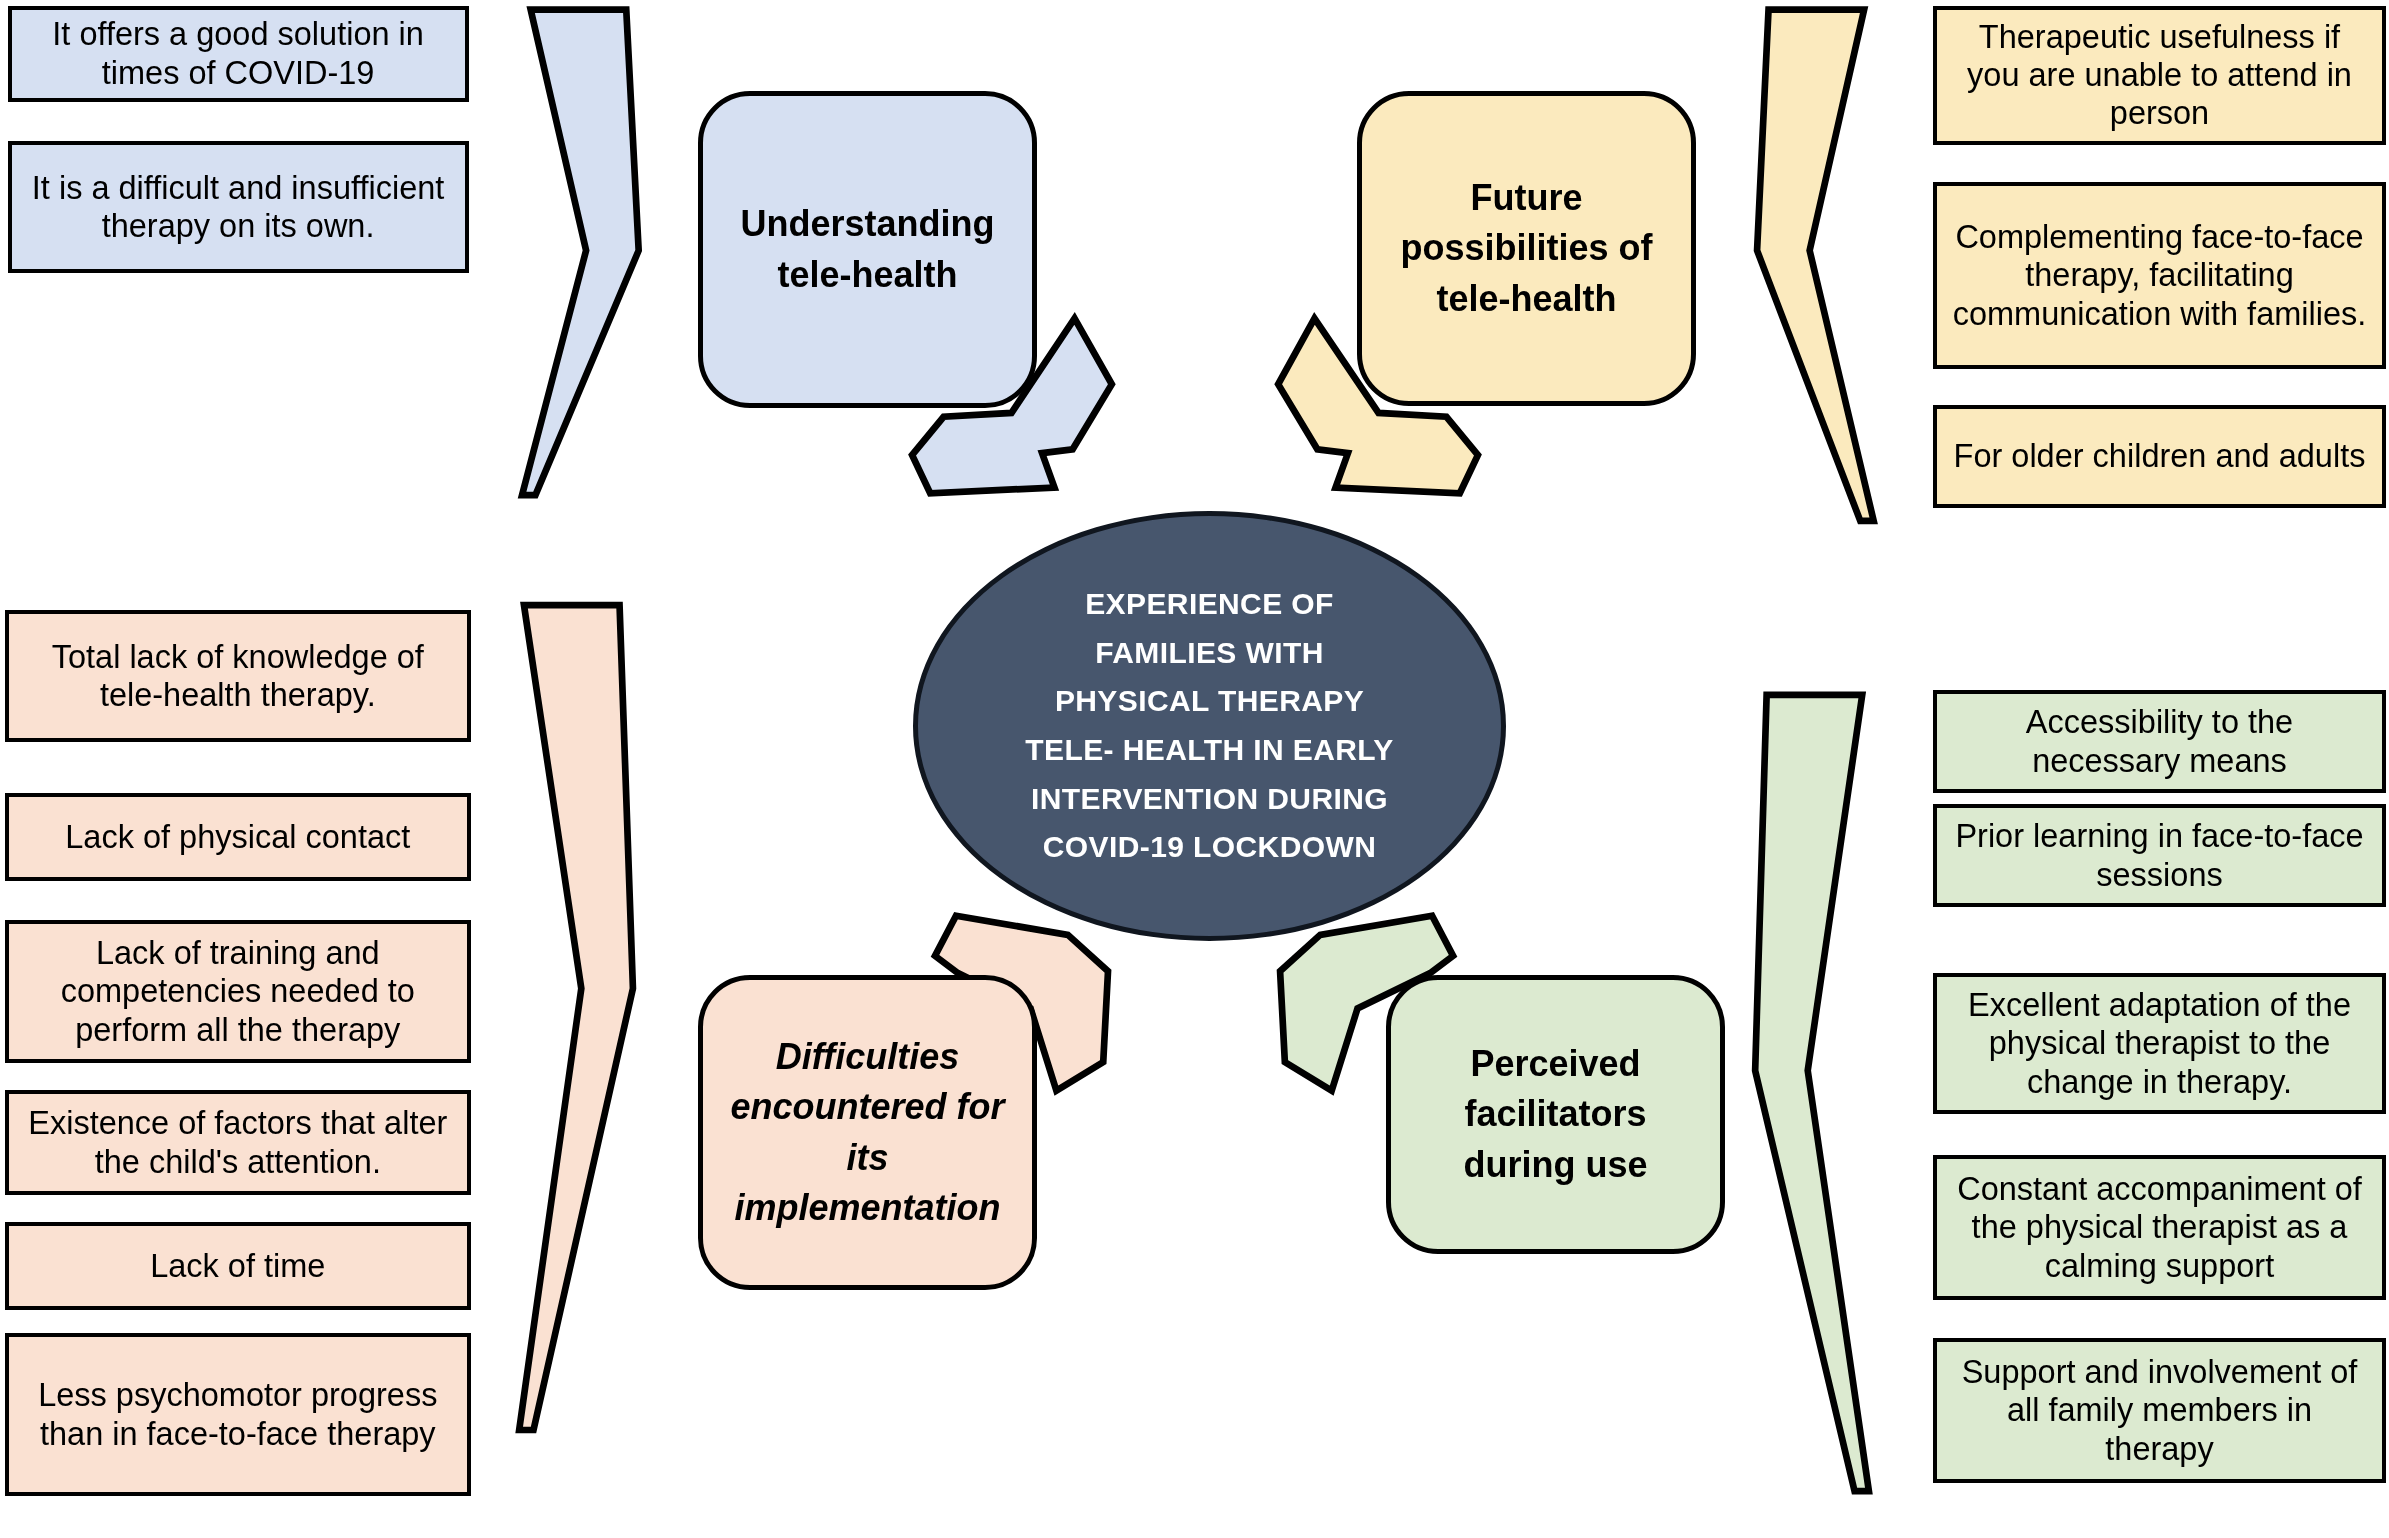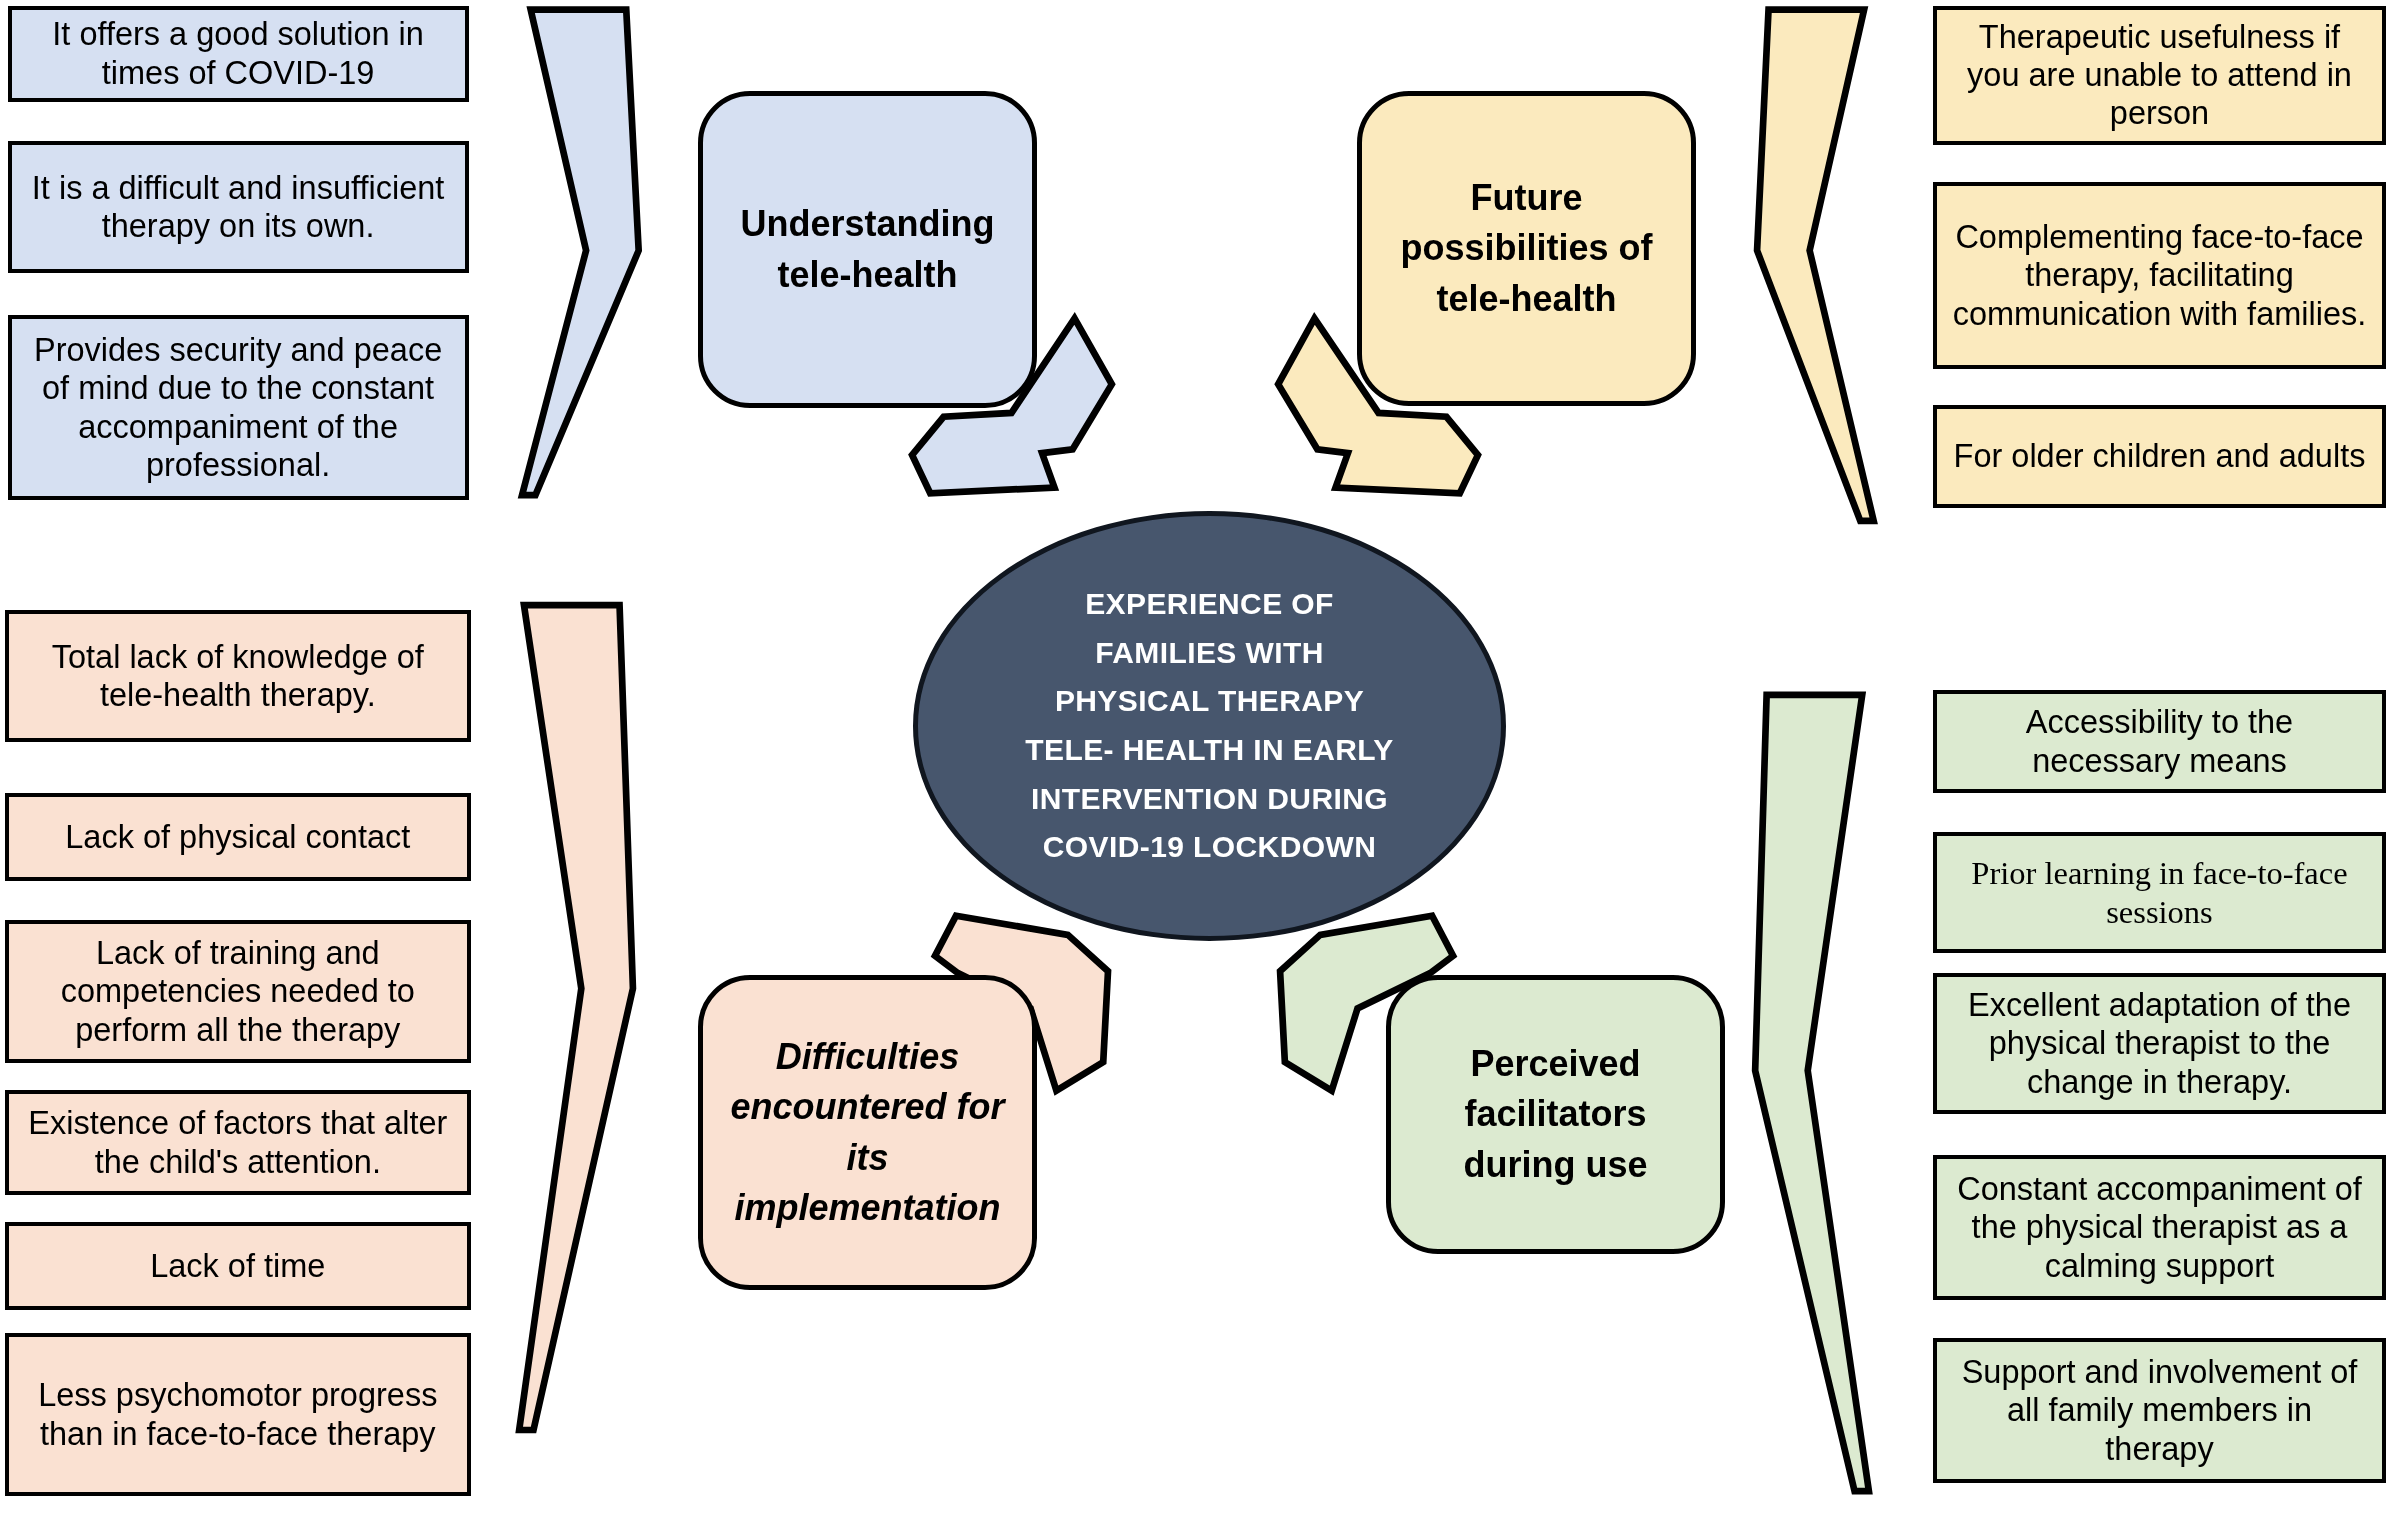--- a/index.html
+++ b/index.html
@@ -111,23 +111,20 @@
 
     <path fill="#dcead0" d="M 1498 958 L 1381 978 L 1339 1016 L 1344 1111 L 1393 1141 L 1420 1055 L 1496 1018 L 1520 1000 Z"></path>
   </svg>
 
   <div class="leafbox c-blue" style="left:7.6px;  top:5.7px;   width:461px; height:96px;">
     <span>It offers a good solution in times of COVID-19</span>
   </div>
   <div class="leafbox c-blue" style="left:7.6px;  top:141px; width:461px; height:132px;">
     <span>It is a difficult and insufficient therapy on its own.</span>
   </div>
-  <div class="leafbox c-blue" style="left:7.6px;  top:315px; width:461px; height:185px;">
-    <span>Provides security and peace of mind due to the constant accompaniment of the professional.</span>
-  </div>
 
   <div class="leafbox c-peach" style="left:4.8px; top:610px;  width:466px; height:132px;">
     <span>Total lack of knowledge of tele-health therapy.</span>
   </div>
   <div class="leafbox c-peach" style="left:4.8px; top:793px;  width:466px; height:88px;">
     <span>Lack of physical contact</span>
   </div>
   <div class="leafbox c-peach" style="left:4.8px; top:920px;  width:466px; height:143px;">
     <span>Lack of training and competencies needed to perform all the therapy</span>
   </div>
@@ -147,21 +144,21 @@
   <div class="leafbox c-yellow" style="left:1933px; top:182px; width:453px; height:187px;">
     <span>Complementing face-to-face therapy, facilitating communication with families.</span>
   </div>
   <div class="leafbox c-yellow" style="left:1933px; top:405px; width:453px; height:103px;">
     <span>For older children and adults</span>
   </div>
 
   <div class="leafbox c-green" style="left:1933px; top:690px;  width:453px; height:103px;justify-content:flex-end;">
     <span>Accessibility to the necessary means</span>
   </div>
-  <div class="leafbox c-green" style="left:1933px; top:832px;  width:453px; height:121px;font-family:Liberation Serif, serif;">
+  <div class="leafbox c-green" style="left:1933px; top:804px;  width:453px; height:103px;">
     <span>Prior learning in face-to-face sessions</span>
   </div>
   <div class="leafbox c-green" style="left:1933px; top:973px; width:453px; height:141px;">
     <span>Excellent adaptation of the physical therapist to the change in therapy.</span>
   </div>
   <div class="leafbox c-green" style="left:1933px; top:1155px; width:453px; height:145px;">
     <span>Constant accompaniment of the physical therapist as a calming support</span>
   </div>
   <div class="leafbox c-green" style="left:1933px; top:1338px; width:453px; height:145px;">
     <span>Support and involvement of all family members in therapy</span>

